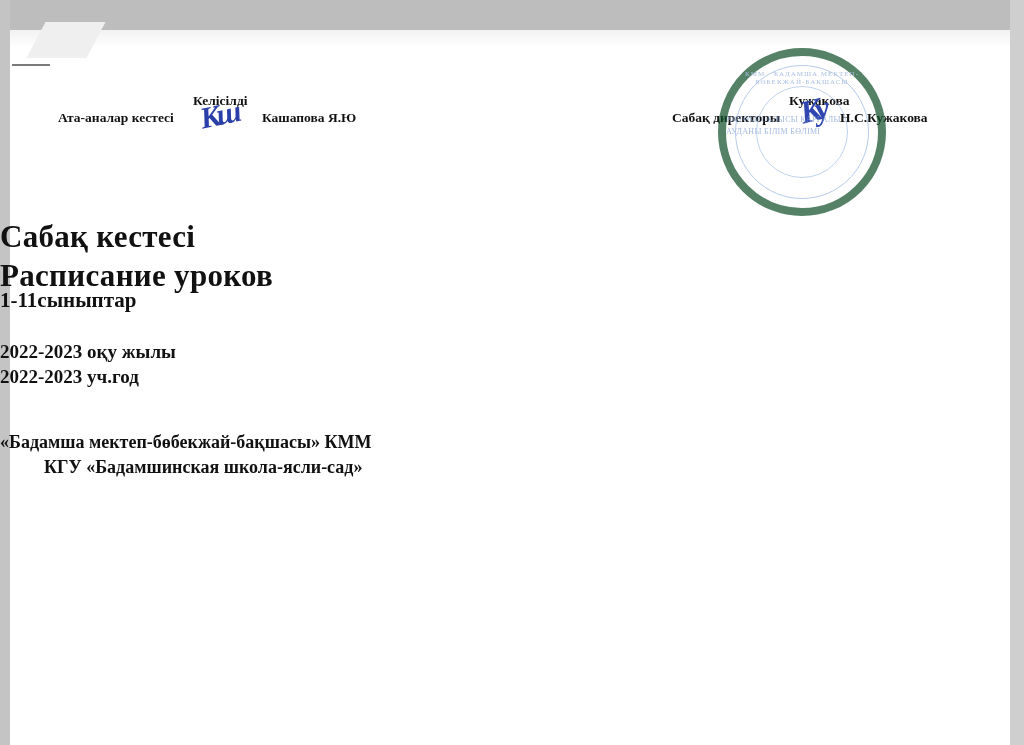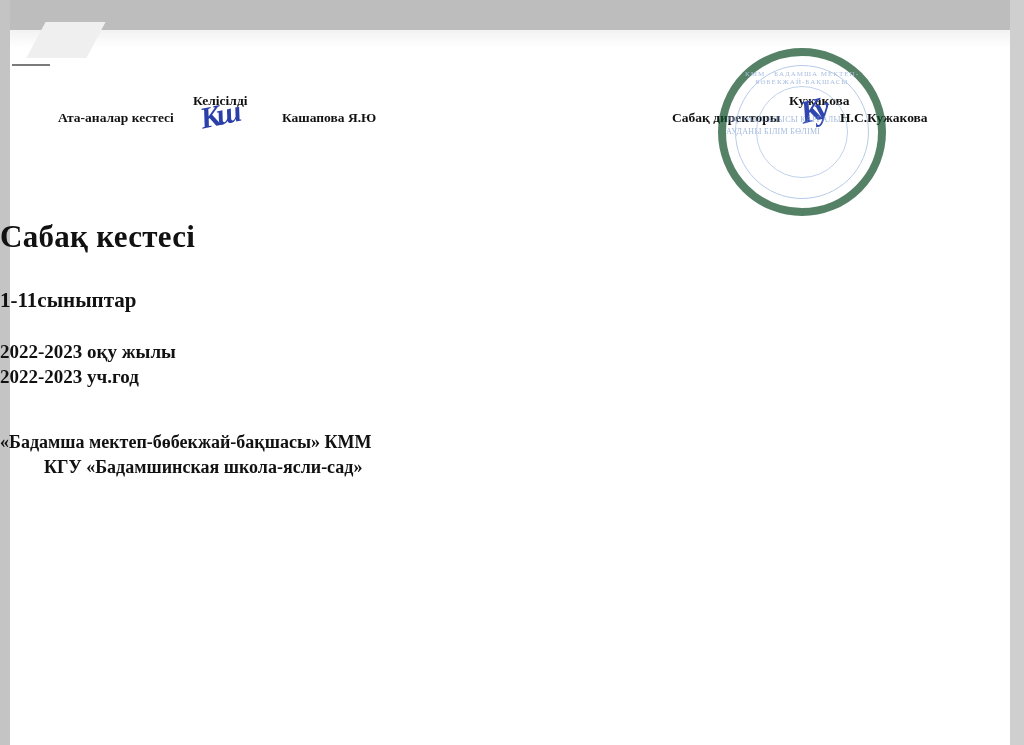--- a/index.html
+++ b/index.html
@@ -72,21 +72,20 @@
     font-size: 13.5px;
     font-weight: bold;
   }
   .approval-left-name {
     position: absolute;
     left: 262px;
     top: 110px;
     font-size: 13.5px;
     font-weight: bold;
     white-space: nowrap;
-    margin-left: 20px;
   }
 
   .approval-right {
     position: absolute;
     left: 672px;
     top: 110px;
     font-size: 13.5px;
     font-weight: bold;
     white-space: nowrap;
   }
@@ -246,20 +245,21 @@
   <div class="approval-right-name">Н.С.Кужакова</div>
 
   <div class="stamp">
     <div class="stamp-ring-text">КММ · БАДАМША МЕКТЕП-БӨБЕКЖАЙ-БАҚШАСЫ</div>
     <div class="stamp-inner-text">АҚТӨБЕ ОБЛЫСЫ
 ҚАРҒАЛЫ АУДАНЫ
 БІЛІМ БӨЛІМІ</div>
   </div>
 
   <div class="center-block title-kk">Сабақ кестесі</div>
+  <div class="center-block title-ru">Расписание уроков</div>
   <div class="center-block subtitle-grades">1-11сыныптар</div>
 
   <div class="center-block year-kk">2022-2023 оқу жылы</div>
   <div class="center-block year-ru">2022-2023 уч.год</div>
 
   <div class="center-block school-kk">«Бадамша мектеп-бөбекжай-бақшасы» КММ</div>
   <div class="center-block school-ru">КГУ «Бадамшинская школа-ясли-сад»</div>
 
 </div>
 

